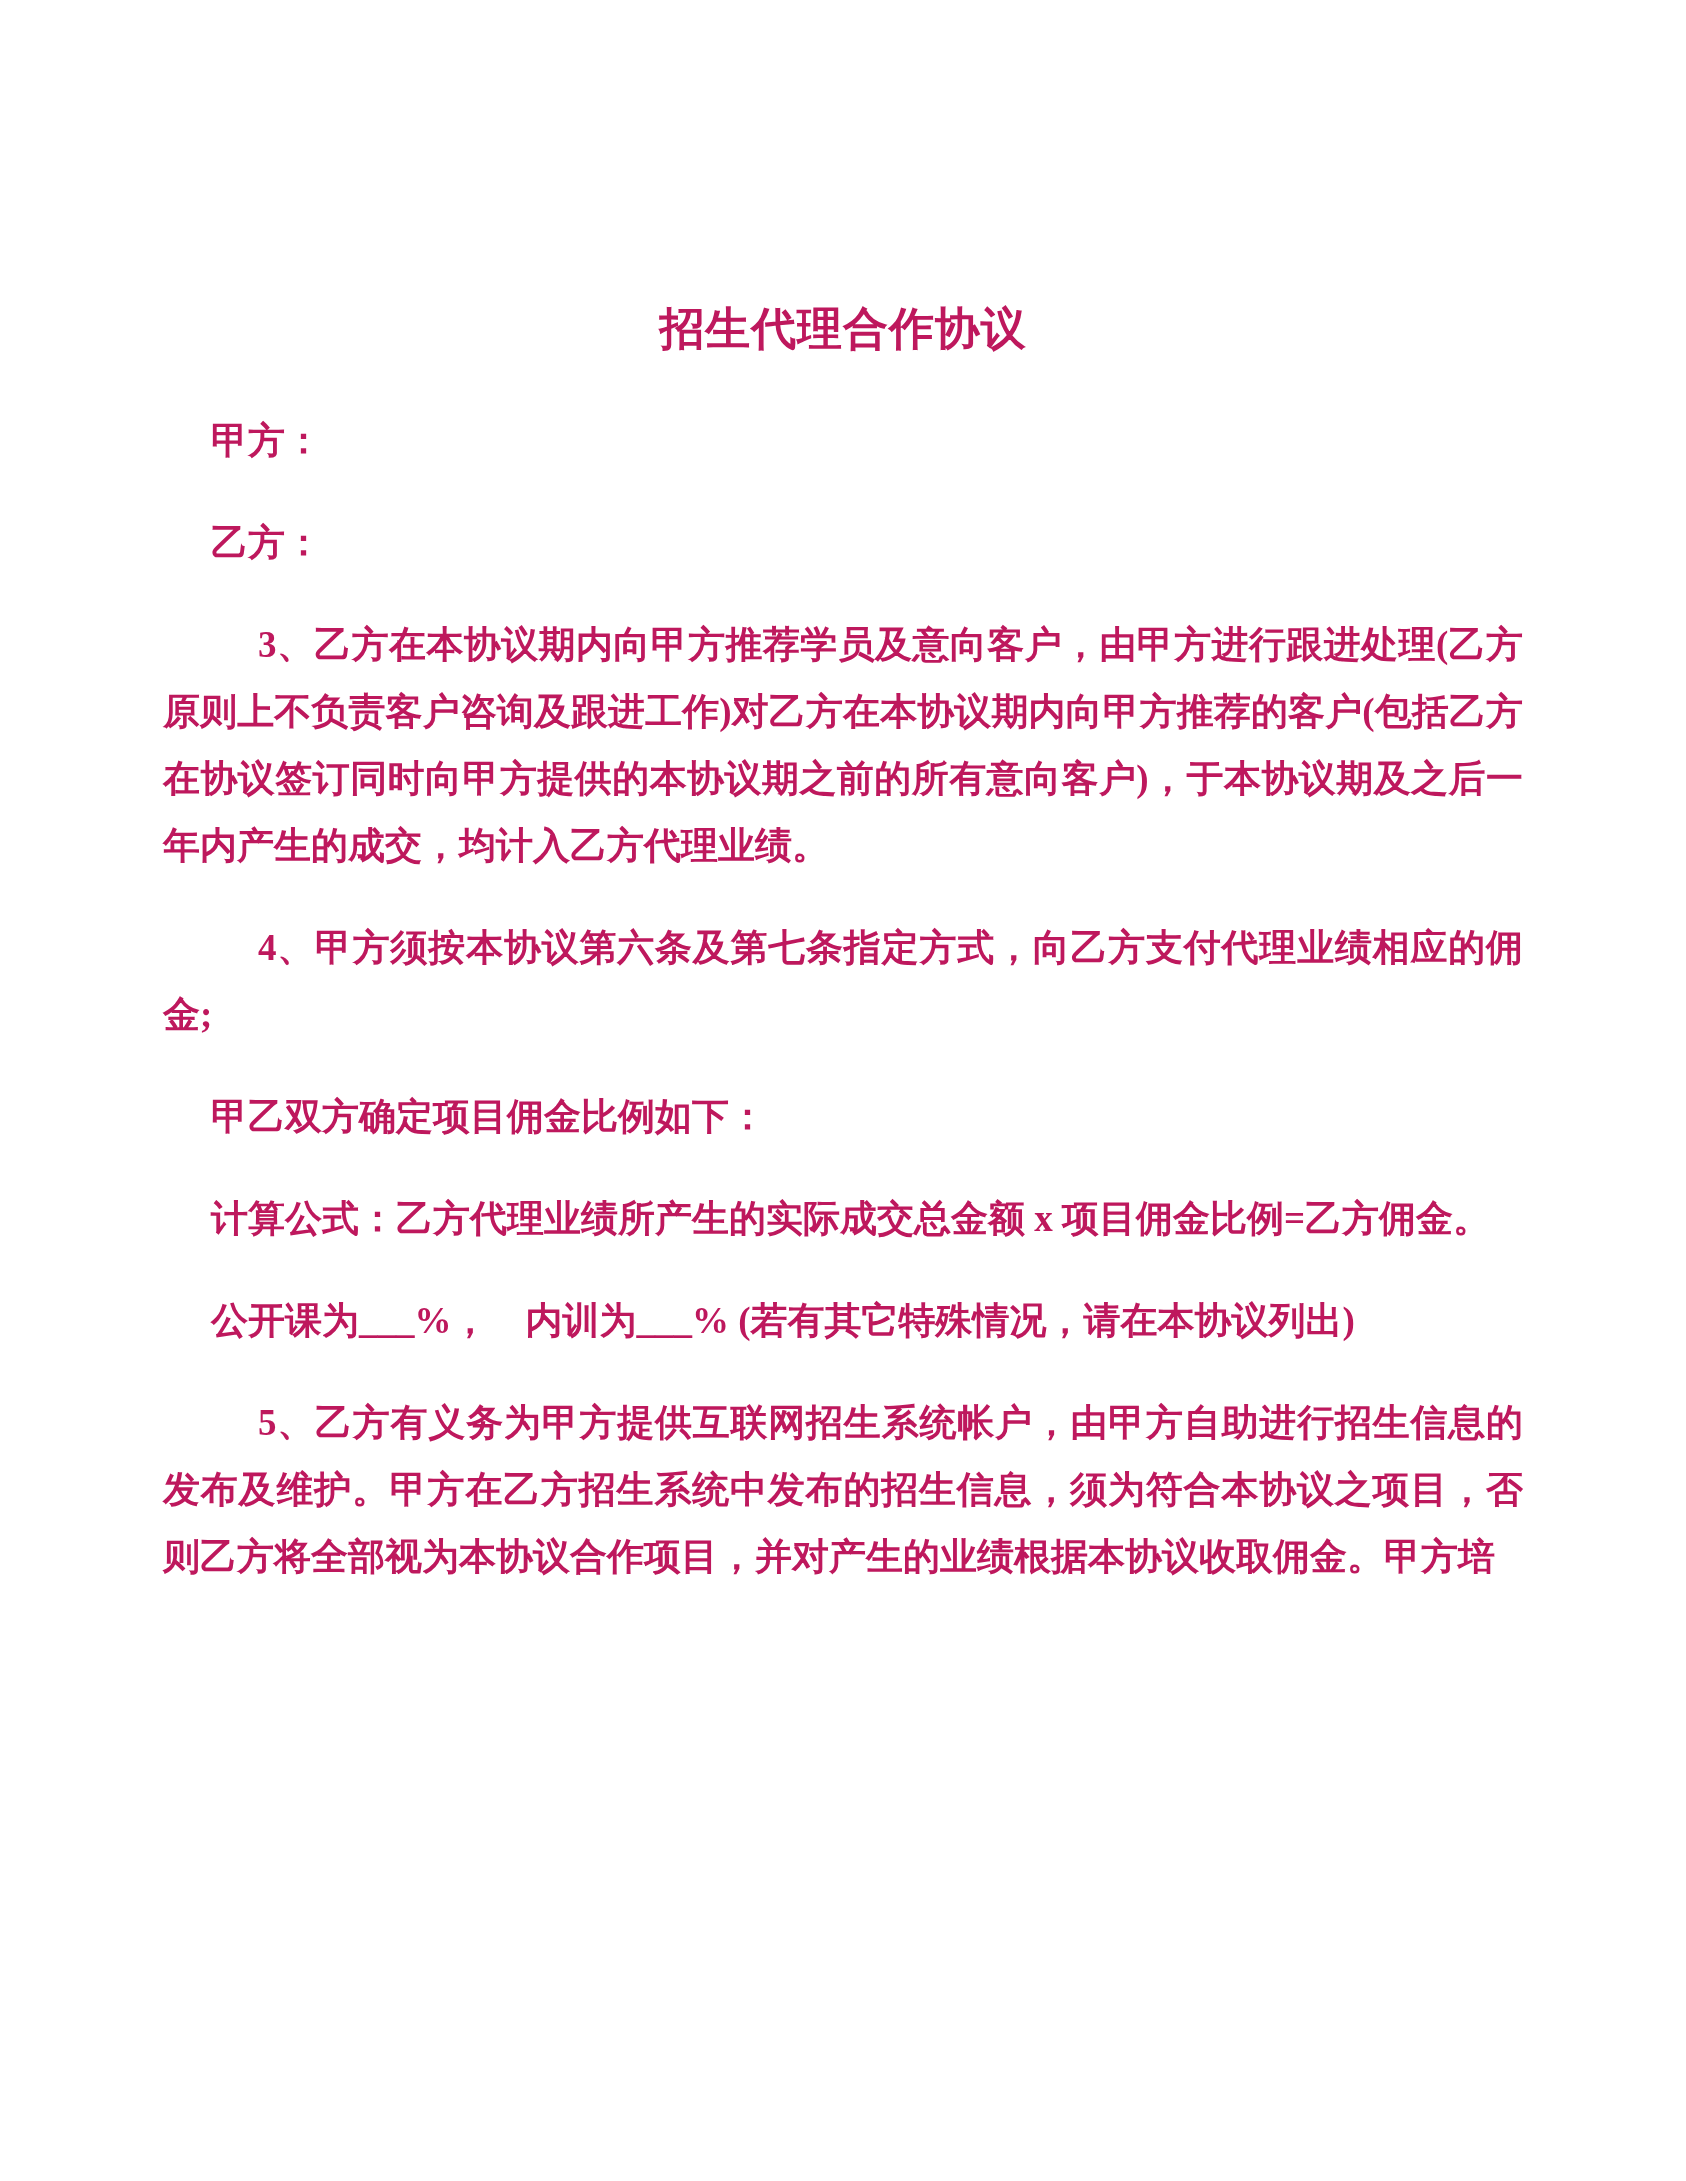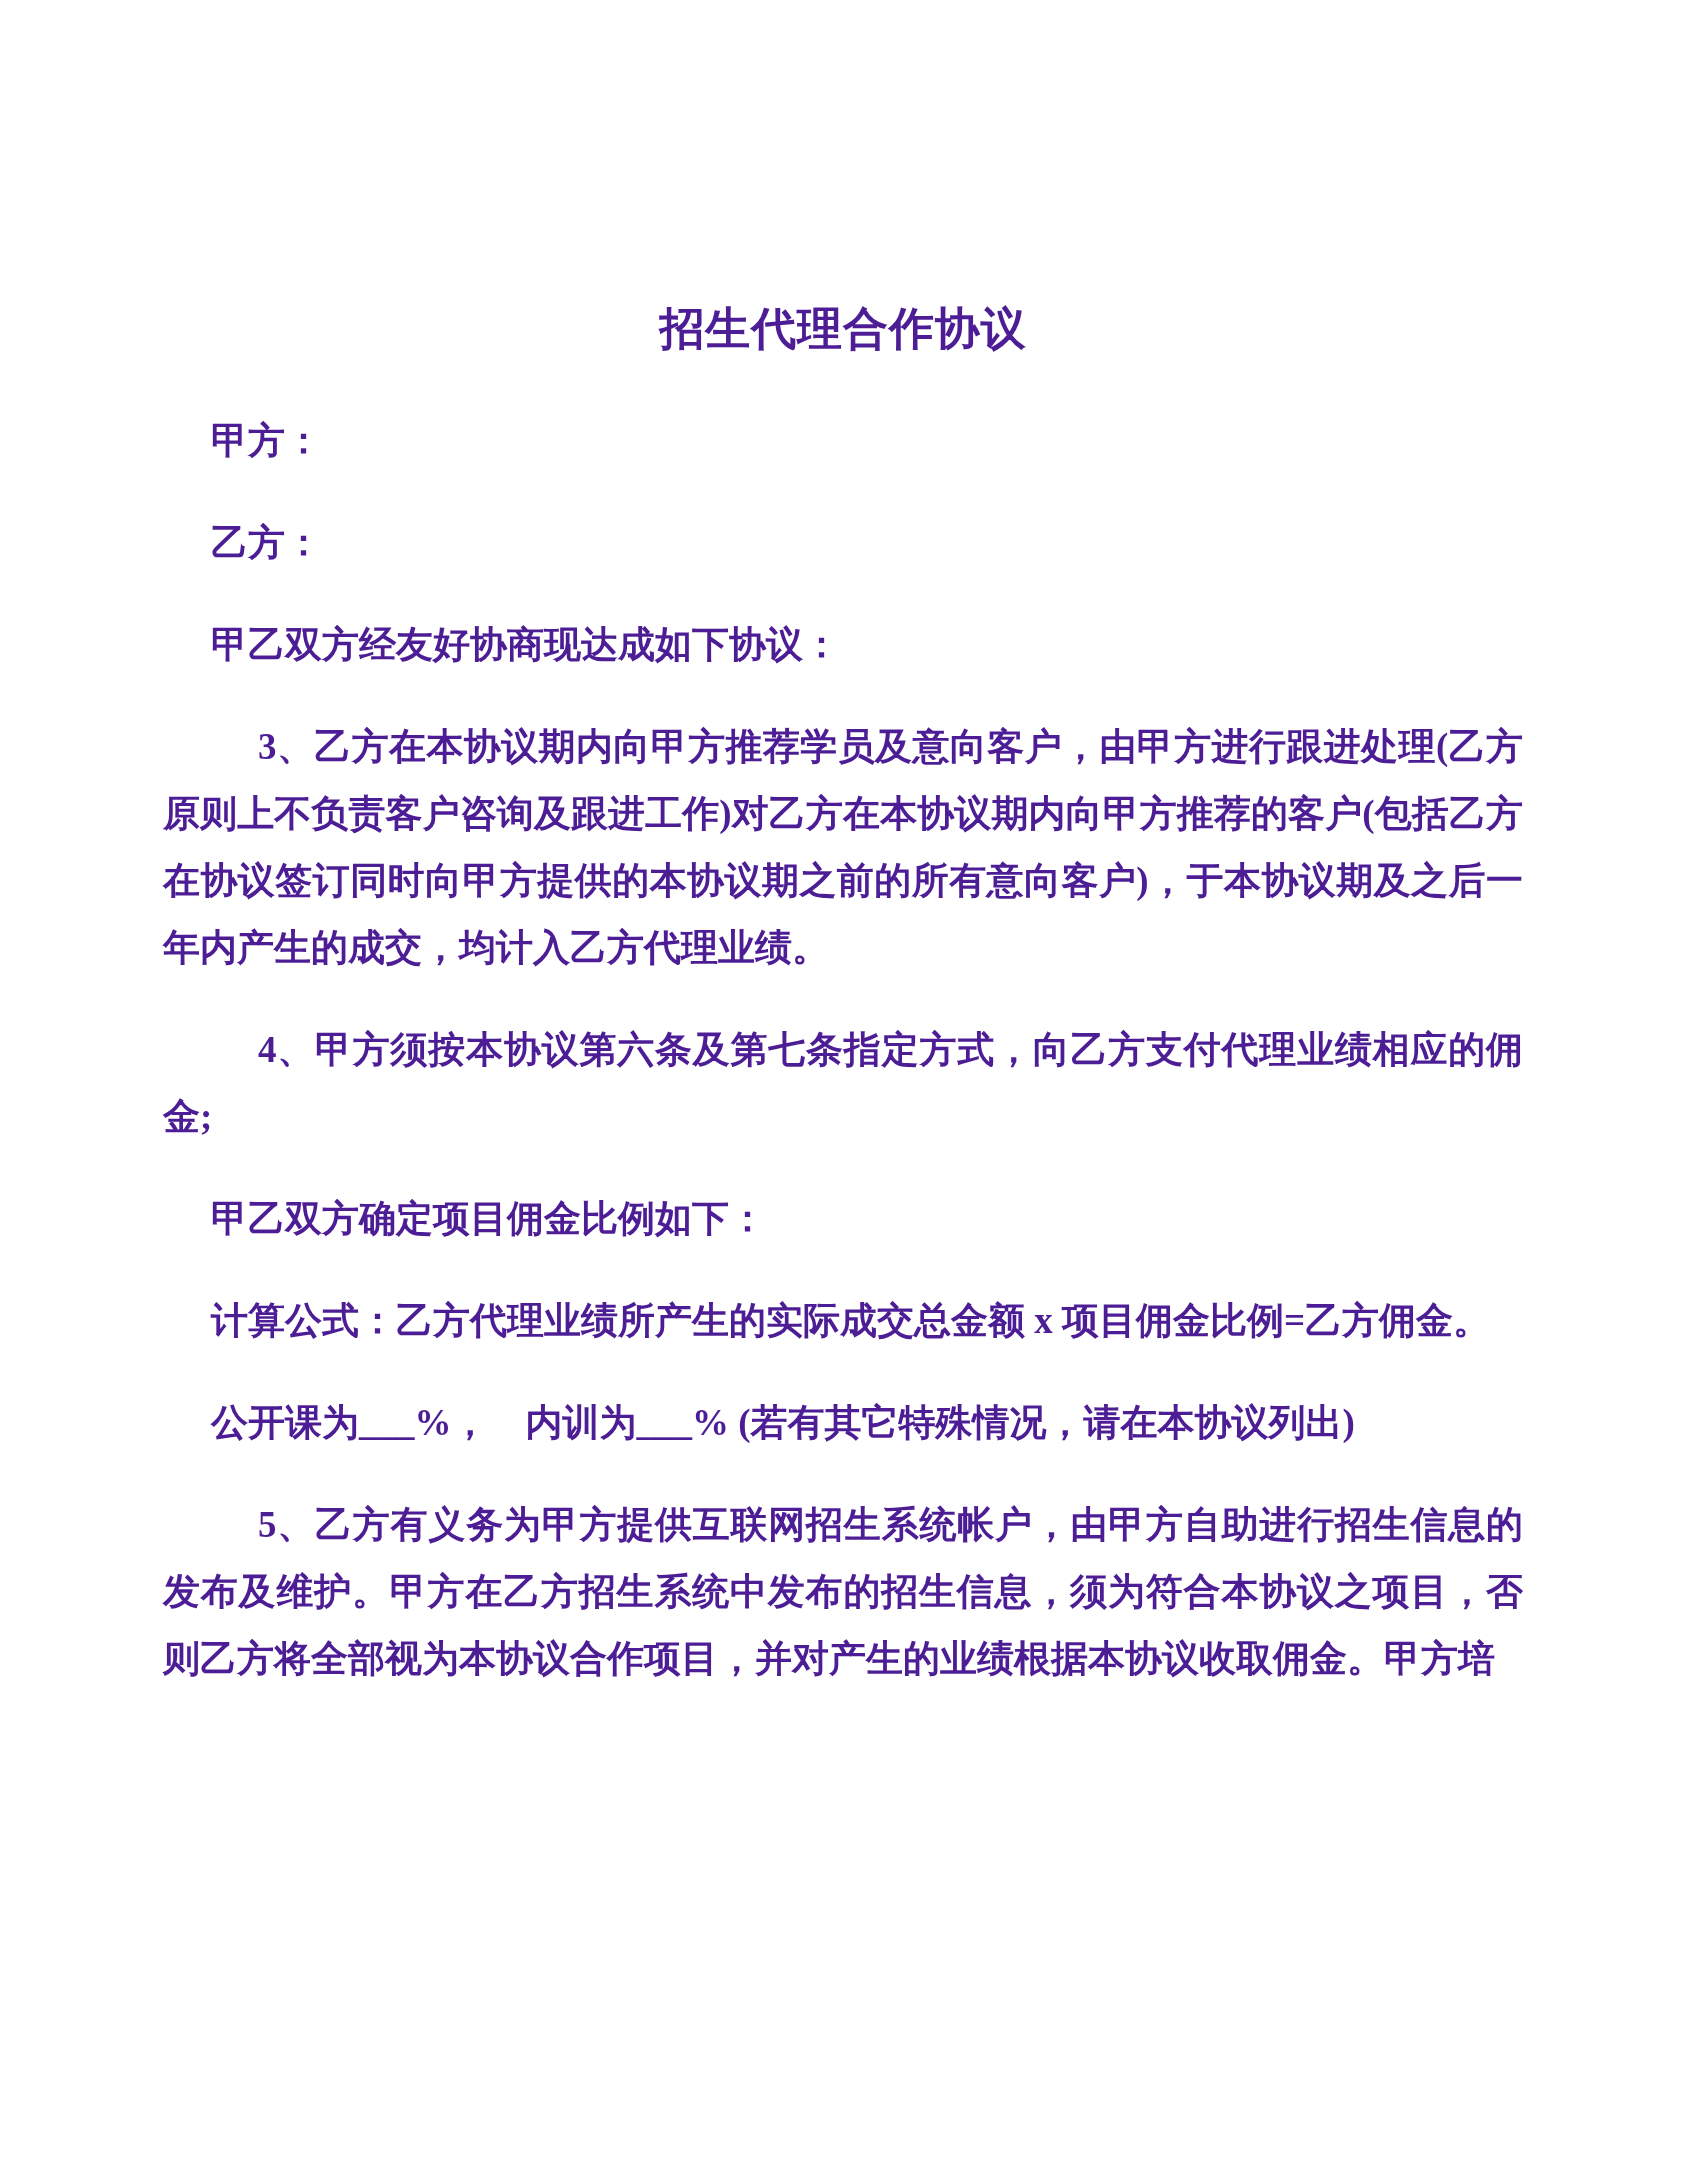--- a/index.html
+++ b/index.html
@@ -8,21 +8,21 @@
     background: #ffffff;
   }
   .page {
     position: relative;
     width: 1686px;
     height: 2182px;
     box-sizing: border-box;
     background: #ffffff;
     padding: 306px 163px 0 163px;
     font-family: "Liberation Serif", "DejaVu Serif", serif;
-    color: #4c1d95;
+    color: #be185d;
     overflow: hidden;
   }
   .doc-title {
     margin: 0 0 55px 0;
     font-size: 45px;
     line-height: 46px;
     font-weight: bold;
     text-align: center;
     letter-spacing: 0.9px;
   }
@@ -42,21 +42,20 @@
 <body>
 
 <div class="page">
 
   <h1 class="doc-title">招生代理合作协议</h1>
 
   <p class="para indent-sm">甲方：</p>
 
   <p class="para indent-sm">乙方：</p>
 
-  <p class="para indent-sm">甲乙双方经友好协商现达成如下协议：</p>
 
 
 
   <p class="para indent-lg">3、乙方在本协议期内向甲方推荐学员及意向客户，由甲方进行跟进处理(乙方原则上不负责客户咨询及跟进工作)对乙方在本协议期内向甲方推荐的客户(包括乙方在协议签订同时向甲方提供的本协议期之前的所有意向客户)，于本协议期及之后一年内产生的成交，均计入乙方代理业绩。</p>
 
   <p class="para indent-lg">4、甲方须按本协议第六条及第七条指定方式，向乙方支付代理业绩相应的佣金;</p>
 
   <p class="para indent-sm">甲乙双方确定项目佣金比例如下：</p>
 
   <p class="para indent-sm">计算公式：乙方代理业绩所产生的实际成交总金额 x 项目佣金比例=乙方佣金。</p>

